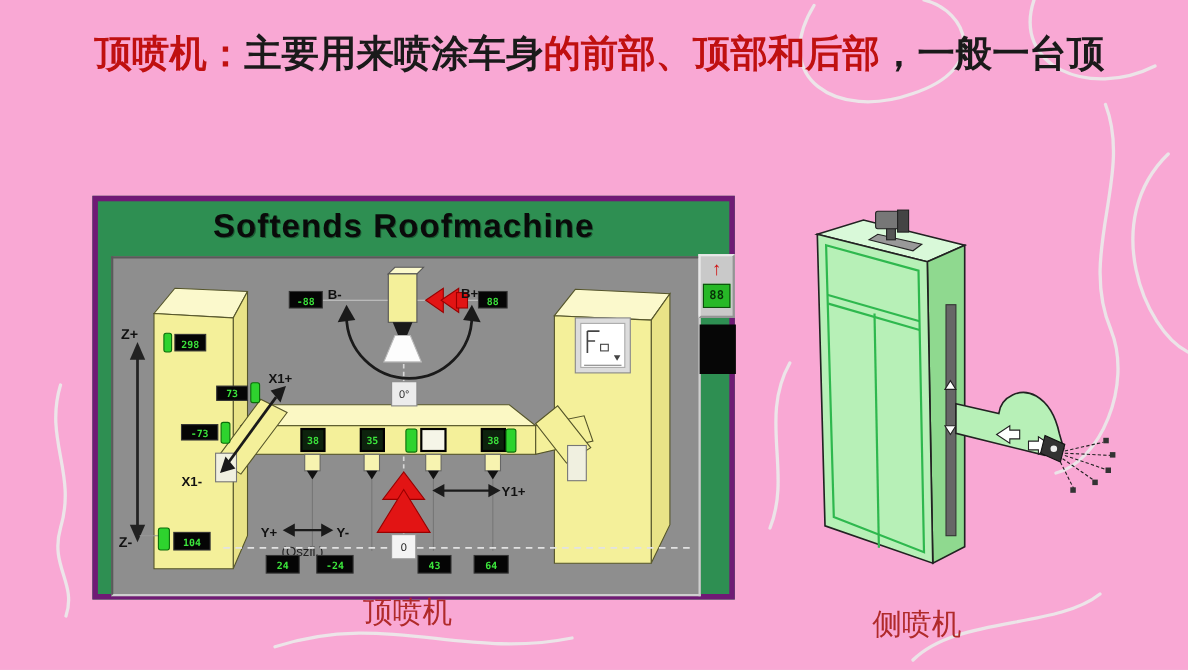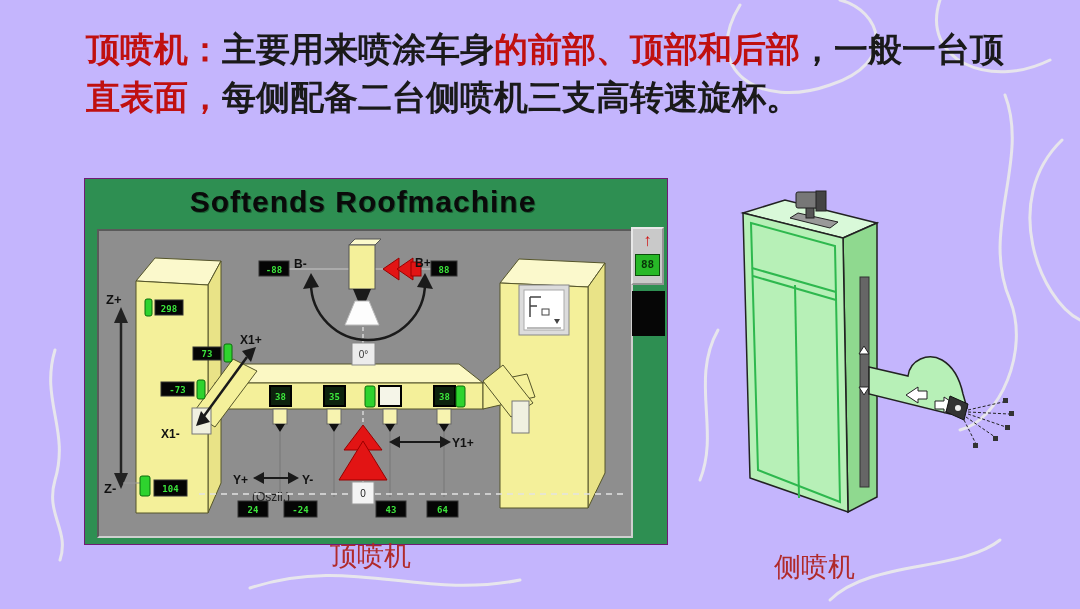--- a/index.html
+++ b/index.html
@@ -1,31 +1,31 @@
 <!DOCTYPE html>
 <html><head>
 <meta charset="utf-8">
 <style>
   html,body{margin:0;padding:0;background:#dddddd;}
-  .page{position:relative;width:1080px;height:609px;background:#c4b5fd;overflow:hidden;
+  .page{position:relative;width:1080px;height:609px;background:#f9a8d4;overflow:hidden;
         font-family:"Liberation Sans",sans-serif;}
   
   .bg-decor{position:absolute;left:0;top:0;width:1080px;height:609px;pointer-events:none;}
 
   
   .intro{position:absolute;left:86px;top:26px;width:920px;
          font-family:"Liberation Serif","DejaVu Serif",serif;
          font-weight:bold;font-size:34px;line-height:48px;}
   .intro-line{white-space:nowrap;}
   .seg-red{color:#c01010;}
   .seg-black{color:#1a1a1a;}
 
   
   .hmi{position:absolute;left:84px;top:178px;width:584px;height:367px;
-       background:#2e8f52;border:1px solid #701a75;box-sizing:border-box;}
+       background:#2e8f52;border:5px solid #701a75;box-sizing:border-box;}
   .hmi-title{position:absolute;left:12px;top:6px;width:532px;height:42px;
              text-align:center;font-size:30px;font-weight:bold;color:#0a0a0a;
              letter-spacing:1px;text-shadow:1px 1px 0 #1a5c33;
              font-family:"Liberation Sans",sans-serif;}
   .hmi-screen{position:absolute;left:12px;top:50px;width:532px;height:305px;
               background:#8e8e8e;border:2px solid;border-color:#5a5a5a #cfcfcf #cfcfcf #5a5a5a;
               box-sizing:content-box;}
   .side-panel{position:absolute;left:546px;top:48px;width:33px;height:58px;
               background:#c9c9c9;border:2px outset #e8e8e8;box-sizing:border-box;}
   .side-arrow{display:block;text-align:center;color:#d01010;font-weight:bold;
@@ -35,21 +35,21 @@
             font-family:"DejaVu Sans Mono",monospace;font-size:11px;line-height:19px;font-weight:bold;}
   .side-black{position:absolute;left:547px;top:112px;width:33px;height:45px;background:#060606;}
 
   
   .side-machine{position:absolute;left:718px;top:182px;width:300px;height:350px;}
 
   
   .caption{position:absolute;font-family:"Liberation Serif","DejaVu Serif",serif;
            font-size:27px;color:#b02a2a;}
   .caption-roof{left:330px;top:538px;}
-  .caption-side{left:774px;top:549px;}
+  .caption-side{left:793px;top:549px;}
 
   
   text{font-family:"Liberation Sans",sans-serif;}
   .led-txt-sm{font-family:"DejaVu Sans Mono",monospace;font-size:9px;font-weight:bold;fill:#3ce53c;}
   .lab{font-size:13px;font-weight:bold;fill:#111;}
   .lab-sm{font-size:12px;font-weight:bold;fill:#111;}
 </style>
 </head>
 <body>
 
@@ -63,21 +63,20 @@
       <path d="M 1005,95 C 1030,160 980,230 1010,300 C 1030,350 1000,420 960,430"></path>
       <path d="M 55,350 C 40,400 70,430 55,480 C 45,515 70,530 60,560"></path>
       <path d="M 250,588 C 350,555 420,600 520,580"></path>
       <path d="M 830,600 C 870,560 960,572 1000,540"></path>
       <path d="M 700,480 C 720,430 690,380 718,330"></path>
     </g>
   </svg>
 
   <div class="intro">
       <div class="intro-line"><span class="seg-red">顶喷机：</span><span class="seg-black">主要用来喷涂车身</span><span class="seg-red">的前部、顶部和后部</span><span class="seg-black">，一般一台顶</span></div>
-      <div class="intro-line"><span class="seg-red">直表面，</span><span class="seg-black">每侧配备二台侧喷机三支高转速旋杯。</span></div>
     </div>
 
   <div class="hmi">
     <div class="hmi-title">Softends Roofmachine</div>
 
     <div class="hmi-screen">
       <svg width="532" height="305" viewBox="0 0 532 305">
 
         <g stroke="#55552a" stroke-width="1">
           <polygon points="37,50 56,27 122,30 109,54" fill="#fbf9cc"></polygon>

